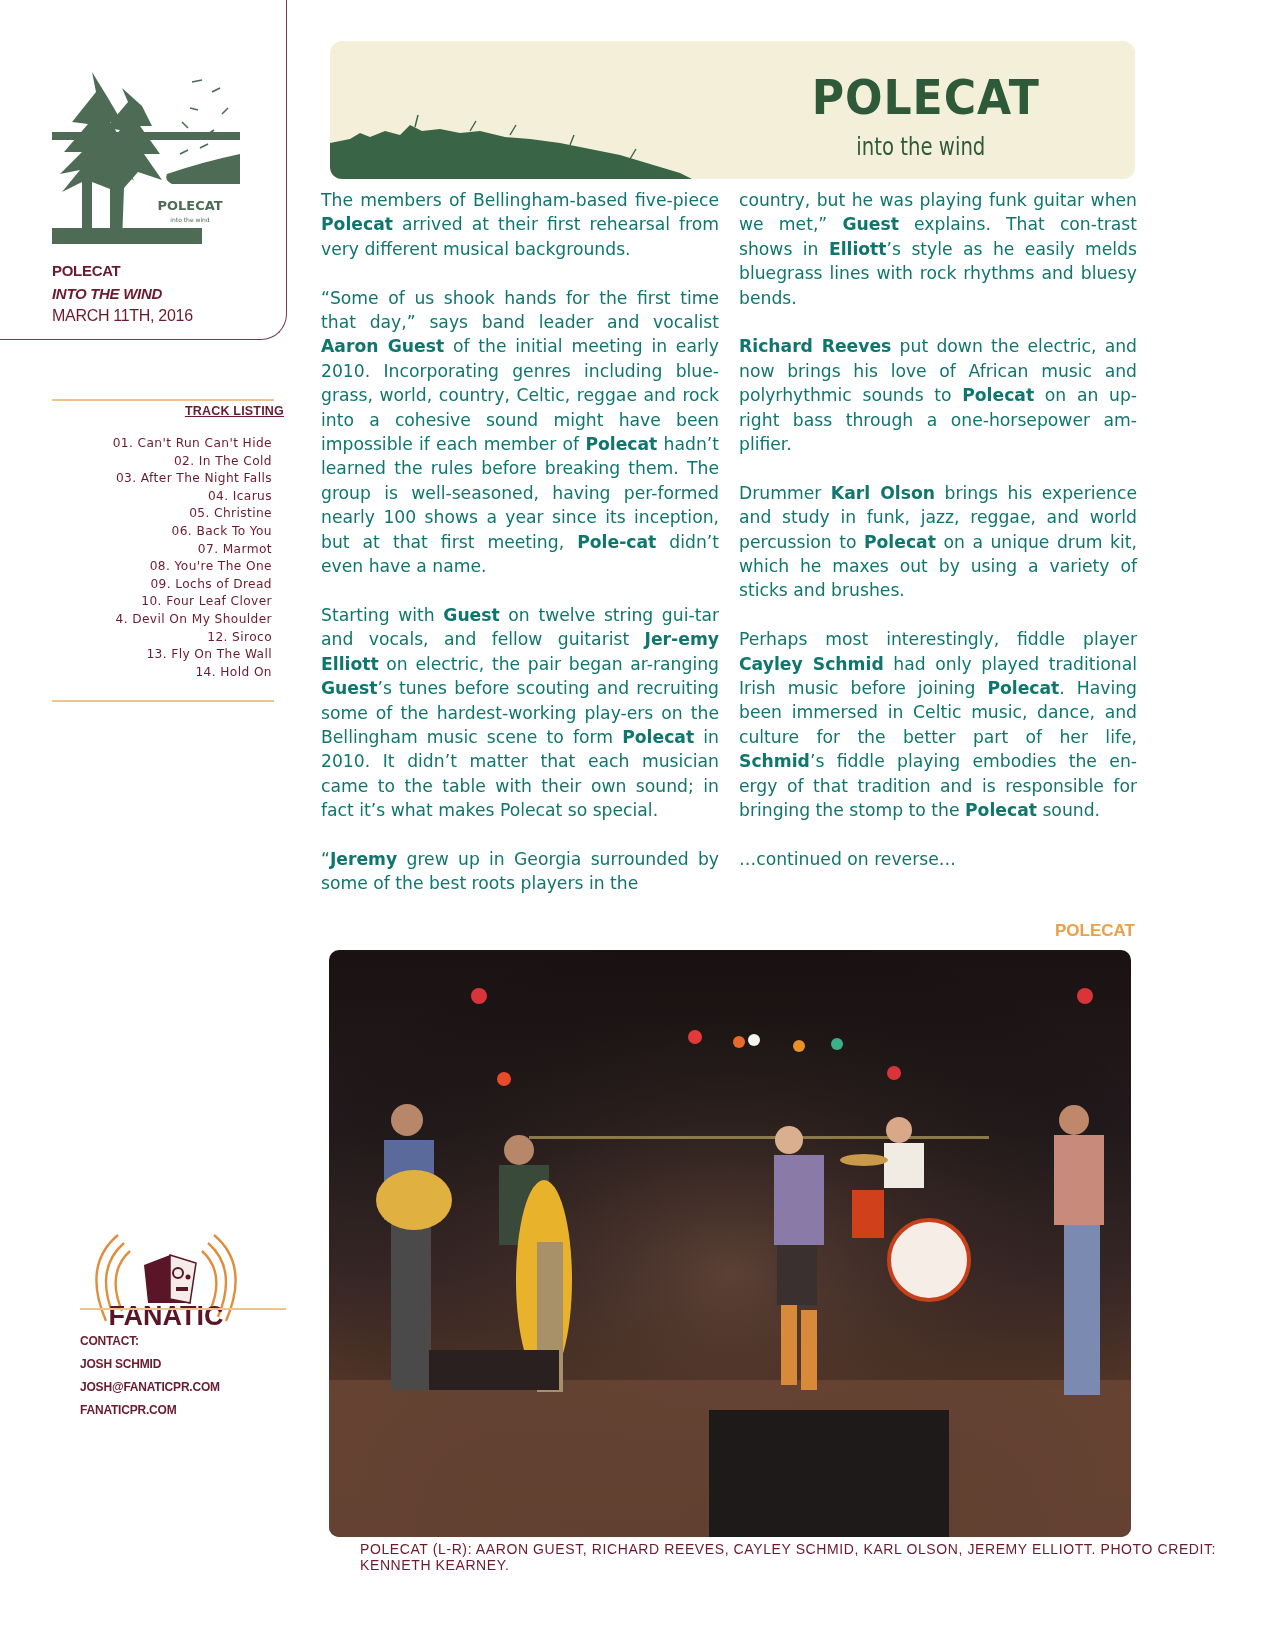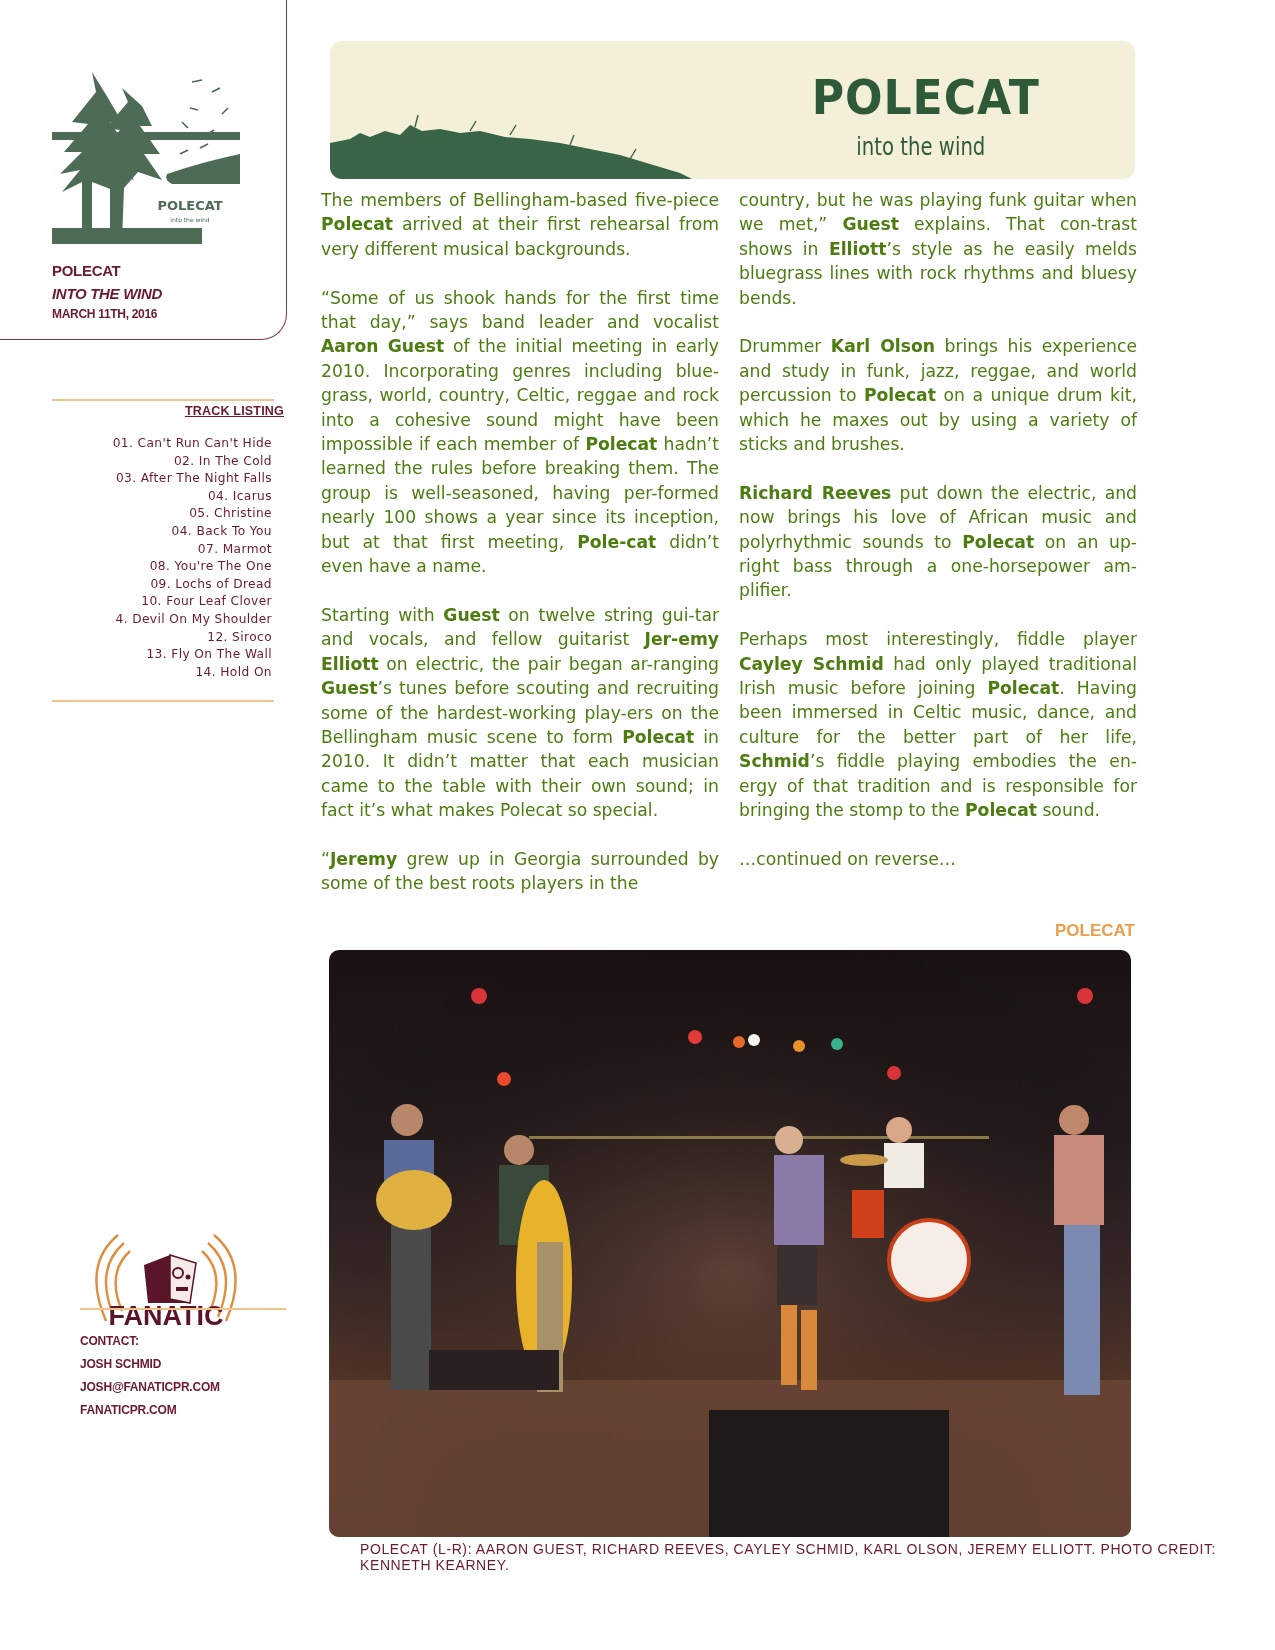--- a/index.html
+++ b/index.html
@@ -4,36 +4,36 @@
 <style>
   html, body { margin:0; padding:0; background:#ffffff; }
   body { width:1275px; height:1650px; position:relative; overflow:hidden;
          font-family:"Liberation Sans", sans-serif; color:#6b1a2f; }
   .sidebar-top { position:absolute; left:0; top:0; width:287px; height:340px;
          border-right:1.5px solid #7a3a4e; border-bottom:1.5px solid #7a3a4e;
          border-bottom-right-radius:26px; box-sizing:border-box; }
   .album-art { position:absolute; left:52px; top:62px; width:188px; height:182px; }
   .album-title { position:absolute; left:52px; top:262px; font-weight:bold; font-size:15px; letter-spacing:-0.3px; }
   .album-subtitle { position:absolute; left:52px; top:285px; font-weight:bold; font-style:italic; font-size:15px; letter-spacing:-0.3px; }
-  .album-date { position:absolute; left:52px; top:307px; font-weight:bold; font-size:12px; letter-spacing:-0.3px; }
+  .album-date { position:absolute; left:52px; top:307px; font-weight:normal; font-size:16px; letter-spacing:-0.3px; }
 
   .rule { position:absolute; height:1.5px; background:#f0c38a; }
   .track-block { position:absolute; left:52px; top:404px; width:232px; text-align:right; }
   .track-heading { font-size:12.5px; font-weight:bold; text-decoration:underline; color:#6b1a2f; margin-bottom:17px; letter-spacing:0.2px; }
   .track-list { list-style:none; margin:12px; padding:0; font-family:"DejaVu Sans", sans-serif; font-size:12.2px; line-height:17.6px; letter-spacing:0.4px; }
 
   .banner { position:absolute; left:330px; top:41px; width:805px; height:138px; border-radius:12px;
          background:#f3efd9; overflow:hidden; }
   .banner .grass { position:absolute; left:0; top:0; width:100%; height:100%; }
   .banner-title { position:absolute; right:95px; top:28px; font-family:"DejaVu Sans", sans-serif; font-weight:bold;
          font-size:48px; color:#2f5a3a; letter-spacing:1px; transform:scaleX(0.92); transform-origin:right; }
   .banner-sub { position:absolute; right:150px; top:92px; font-family:"DejaVu Sans", sans-serif; font-size:24px; color:#2f5a3a; transform:scaleX(0.82); transform-origin:right; }
 
   .col { position:absolute; top:188px; width:398px; font-family:"DejaVu Sans", sans-serif; font-size:17.2px; line-height:24.4px;
-         text-align:justify; color:#4d7c0f; }
+         text-align:justify; color:#0f766e; }
   .col p { margin:0 0 24.4px 0; }
   .col b { font-weight:bold; }
   .col-left { left:321px; }
   .col-right { left:739px; }
 
   .photo-label { position:absolute; right:140px; top:921px; font-weight:bold; font-size:17px; color:#e8a14a; }
   .photo { position:absolute; left:329px; top:950px; width:802px; height:587px; border-radius:10px; overflow:hidden;
            background:linear-gradient(180deg,#1a1212 0%,#221a1c 30%,#3b2a2a 55%,#5a3a2a 75%,#4a3024 100%); }
   .caption { position:absolute; left:360px; top:1541px; font-size:14px; letter-spacing:0.6px; color:#6b1a2f; }
 
@@ -75,21 +75,21 @@
 <div class="rule" style="left:52px; top:399px; width:222px;"></div>
 
 <div class="track-block">
   <div class="track-heading">TRACK LISTING</div>
   <ul class="track-list">
     <li>01. Can't Run Can't Hide</li>
     <li>02. In The Cold</li>
     <li>03. After The Night Falls</li>
     <li>04. Icarus</li>
     <li>05. Christine</li>
-    <li>04. Back To You</li>
+    <li>06. Back To You</li>
     <li>07. Marmot</li>
     <li>08. You're The One</li>
     <li>09. Lochs of Dread</li>
     <li>10. Four Leaf Clover</li>
     <li>4. Devil On My Shoulder</li>
     <li>12. Siroco</li>
     <li>13. Fly On The Wall</li>
     <li>14. Hold On</li>
   </ul>
 </div>
@@ -138,22 +138,22 @@
 </div>
 
 <div class="col col-left">
     <p>The members of Bellingham-based five-piece <b>Polecat</b> arrived at their first rehearsal from very different musical backgrounds.</p>
     <p>“Some of us shook hands for the first time that day,” says band leader and vocalist <b>Aaron Guest</b> of the initial meeting in early 2010.  Incorporating genres including blue-grass, world, country, Celtic, reggae and rock into a cohesive sound might have been impossible if each member of <b>Polecat</b> hadn’t learned the rules before breaking them. The group is well-seasoned, having per-formed nearly 100 shows a year since its inception, but at that first meeting, <b>Pole-cat</b> didn’t even have a name.</p>
     <p>Starting with <b>Guest</b> on twelve string gui-tar and vocals, and fellow guitarist <b>Jer-emy Elliott</b> on electric, the pair began ar-ranging <b>Guest</b>’s tunes before scouting and recruiting some of the hardest-working play-ers on the Bellingham music scene to form <b>Polecat</b> in 2010.  It didn’t matter that each musician came to the table with their own sound; in fact it’s what makes Polecat so special.</p>
     <p>“<b>Jeremy</b> grew up in Georgia surrounded by some of the best roots players in the</p>
   </div>
 <div class="col col-right">
     <p>country, but he was playing funk guitar when we met,” <b>Guest</b> explains.  That con-trast shows in <b>Elliott</b>’s style as he easily melds bluegrass lines with rock rhythms and bluesy bends.</p>
+    <p><b>Richard Reeves</b> put down the electric, and now brings his love of African music and polyrhythmic sounds to <b>Polecat</b> on an up-right bass through a one-horsepower am-plifier.</p>
     <p>Drummer <b>Karl Olson</b> brings his experience and study in funk, jazz, reggae, and world percussion to <b>Polecat</b> on a unique drum kit, which he maxes out by using a variety of sticks and brushes.</p>
-    <p><b>Richard Reeves</b> put down the electric, and now brings his love of African music and polyrhythmic sounds to <b>Polecat</b> on an up-right bass through a one-horsepower am-plifier.</p>
     <p>Perhaps most interestingly, fiddle player <b>Cayley Schmid</b> had only played traditional Irish music before joining <b>Polecat</b>.  Having been immersed in Celtic music, dance, and culture for the better part of her life, <b>Schmid</b>’s fiddle playing embodies the en-ergy of that tradition and is responsible for bringing the stomp to the <b>Polecat</b> sound.</p>
     <p>…continued on reverse…</p>
   </div>
 
 <div class="photo-label">POLECAT</div>
 <div class="photo">
   <svg width="802" height="587" viewBox="0 0 802 587">
     <defs>
       <radialGradient id="glow" cx="50%" cy="55%" r="60%">
         <stop offset="0" stop-color="#6a4a3a" stop-opacity="0.7"></stop>

